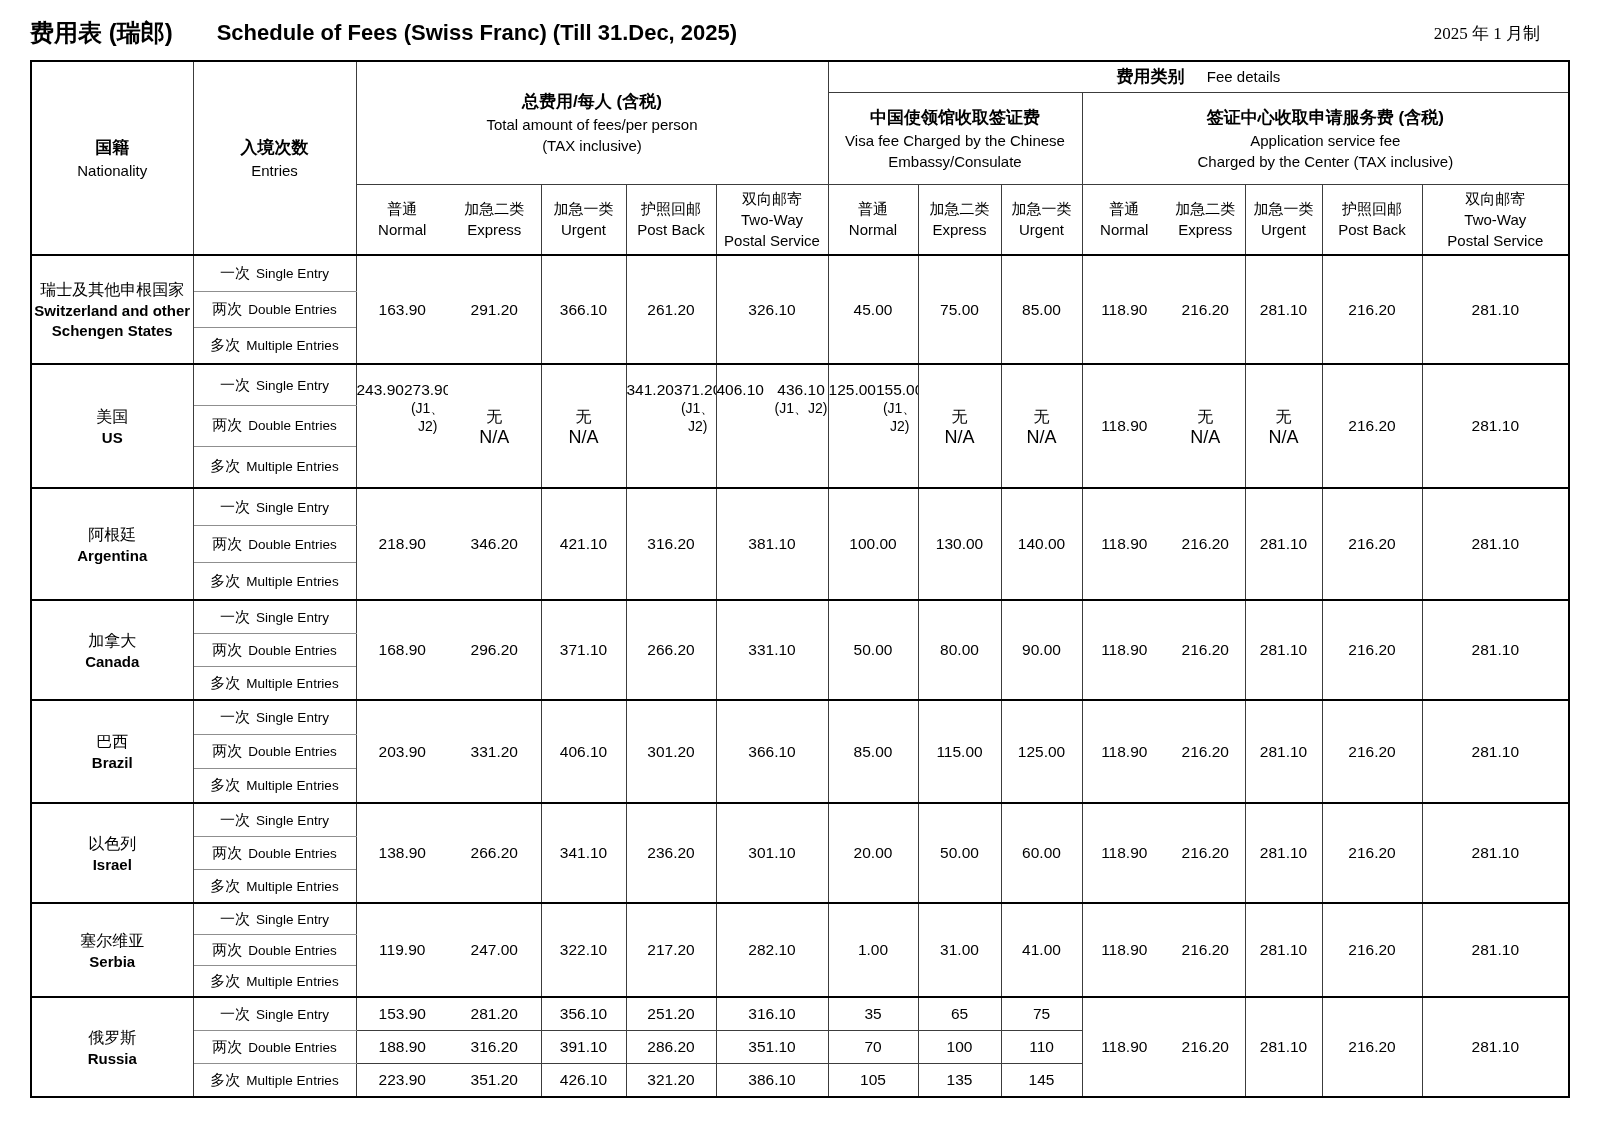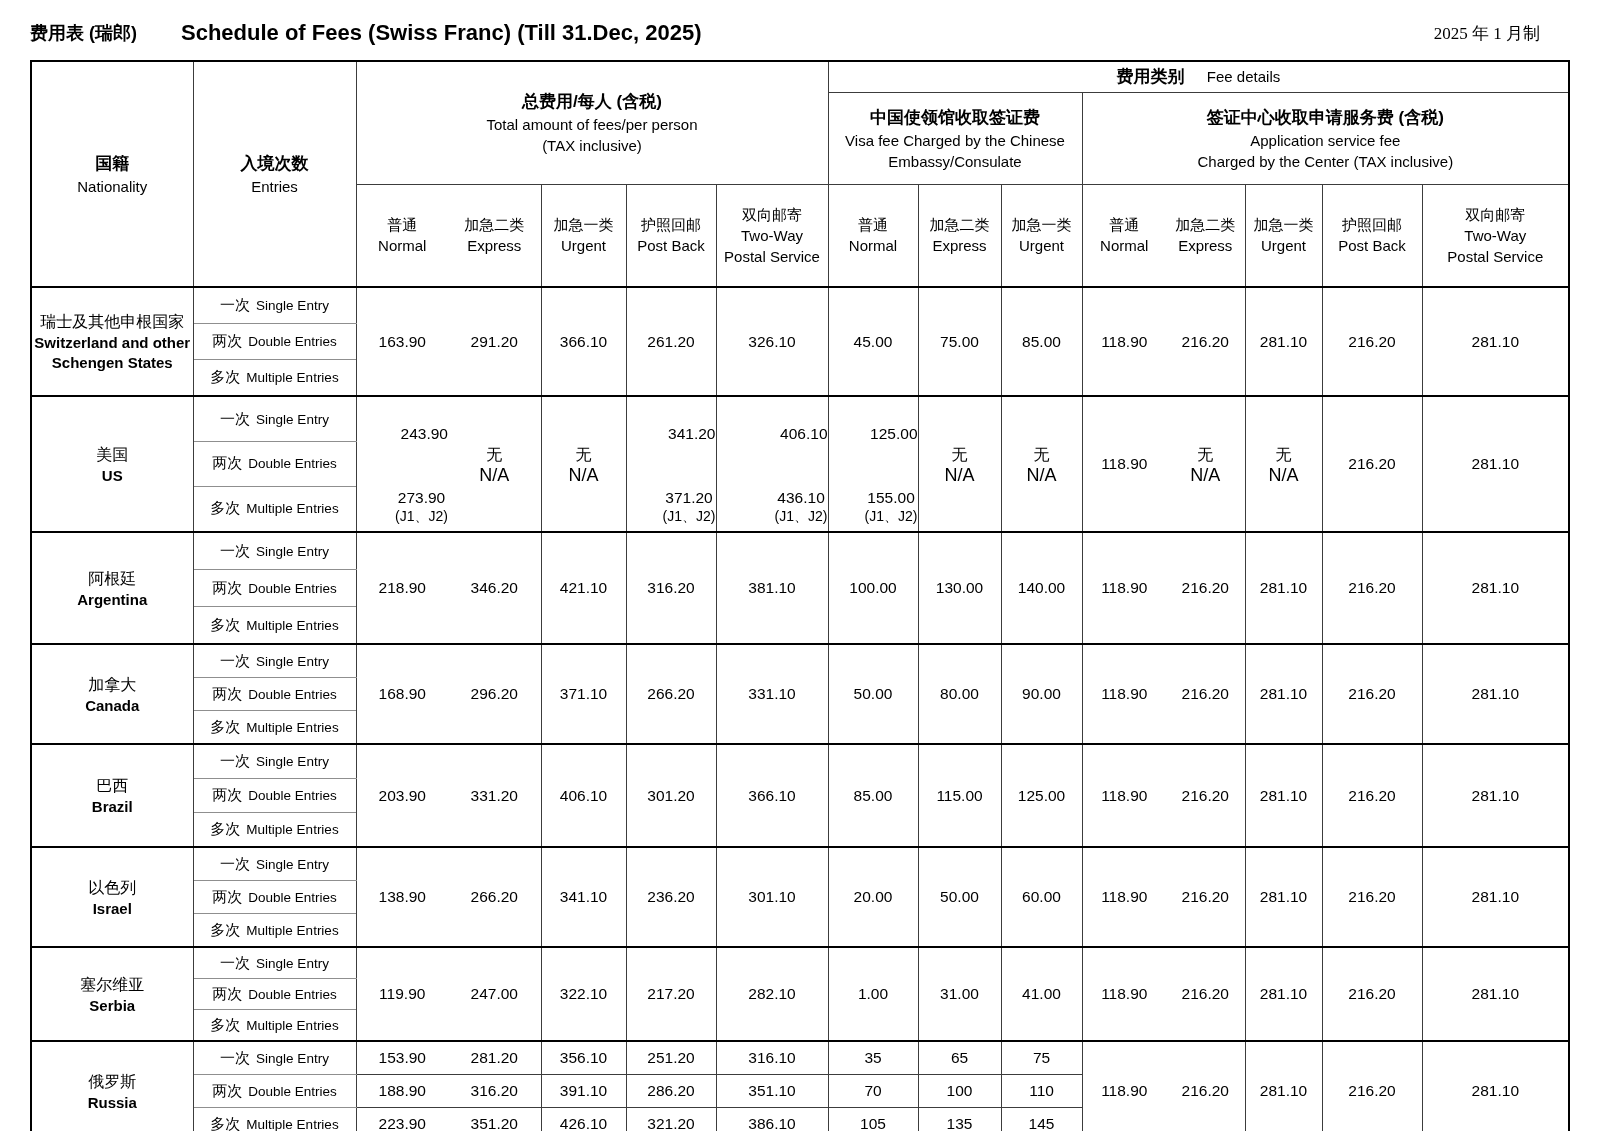--- a/index.html
+++ b/index.html
@@ -1,42 +1,42 @@
 <!DOCTYPE html>
 <html><head>
 <meta charset="utf-8">
 <style>
   html,body{margin:0;padding:0;background:#fff;}
   body{width:1600px;height:1131px;font-family:"Liberation Sans",sans-serif;color:#000;overflow:hidden;}
   .title-bar{display:flex;align-items:center;padding:12px 60px 6px 30px;height:42px;box-sizing:content-box;}
-  .title-zh{font-size:18px;font-weight:700;white-space:nowrap;}
+  .title-zh{font-size:24px;font-weight:700;white-space:nowrap;}
   .title-en{font-size:22px;font-weight:700;margin-left:44px;white-space:nowrap;}
   .date-note{margin-left:auto;font-family:"Liberation Serif",serif;font-size:17px;white-space:nowrap;}
   table{border-collapse:collapse;table-layout:fixed;width:1538px;margin-left:30px;border:2px solid #000;}
   td{border:1px solid #3c3c3c;text-align:center;vertical-align:middle;padding:0;overflow:hidden;}
-  tr.hr1{height:31px;} tr.hr2{height:92px;} tr.hr3{height:103px;}
+  tr.hr1{height:31px;} tr.hr2{height:92px;} tr.hr3{height:71px;}
   tr.r-swi>td{height:35px;} tr.r-us>td{height:39px;} tr.r-arg>td{height:36px;}
   tr.r-can>td{height:32px;} tr.r-bra>td{height:33px;} tr.r-isr>td{height:32px;}
   tr.r-ser>td{height:30px;} tr.r-rus>td{height:32px;}
   tr.subhead>td{border-bottom:2px solid #000;}
   tr.country-top>td{border-top:2px solid #000;}
   td.entry{border-top-color:#8f8f8f;border-bottom-color:#8f8f8f;}
   tr.country-top>td.entry{border-top:2px solid #000;}
   td.nbr{border-right:none;} td.nbl{border-left:none;}
   .h-zh{font-weight:700;font-size:17px;line-height:25px;}
   .h-en{font-weight:400;font-size:15px;line-height:21px;}
   .fd-wrap .h-zh,.fd-wrap .h-en{display:inline-block;line-height:26px;}
   .fd-wrap .h-en{margin-left:18px;}
   .s-zh{font-size:15px;line-height:21px;} .s-en{font-size:15px;line-height:21px;}
   .c-zh{font-size:16px;line-height:23px;} .c-en{font-weight:700;font-size:15px;line-height:20px;padding:0 2px;}
   .e-zh{font-size:15px;margin-top:38px;} .e-en{font-size:13.5px;font-weight:400;margin-left:6px;}
   td.num span,.num-line{font-size:15.5px;}
   .note-line{font-size:14px;line-height:18px;}
   .na-zh{font-size:16px;line-height:21px;} .na-en{font-size:18px;line-height:20px;}
-  .stack-inner{height:100px;display:flex;flex-direction:column;justify-content:space-between;align-items:flex-end;padding:28px 0 6px;box-sizing:content-box;}
+  .stack-inner{height:100px;display:flex;flex-direction:row;justify-content:space-between;align-items:flex-start;padding:16px 0 6px;box-sizing:content-box;}
 </style>
 </head>
 <body>
 
 <div class="title-bar">
   <span class="title-zh">费用表 (瑞郎)</span>
   <span class="title-en">Schedule of Fees (Swiss Franc) (Till 31.Dec, 2025)</span>
   <span class="date-note">2025 年 1 月制</span>
 </div>
 

